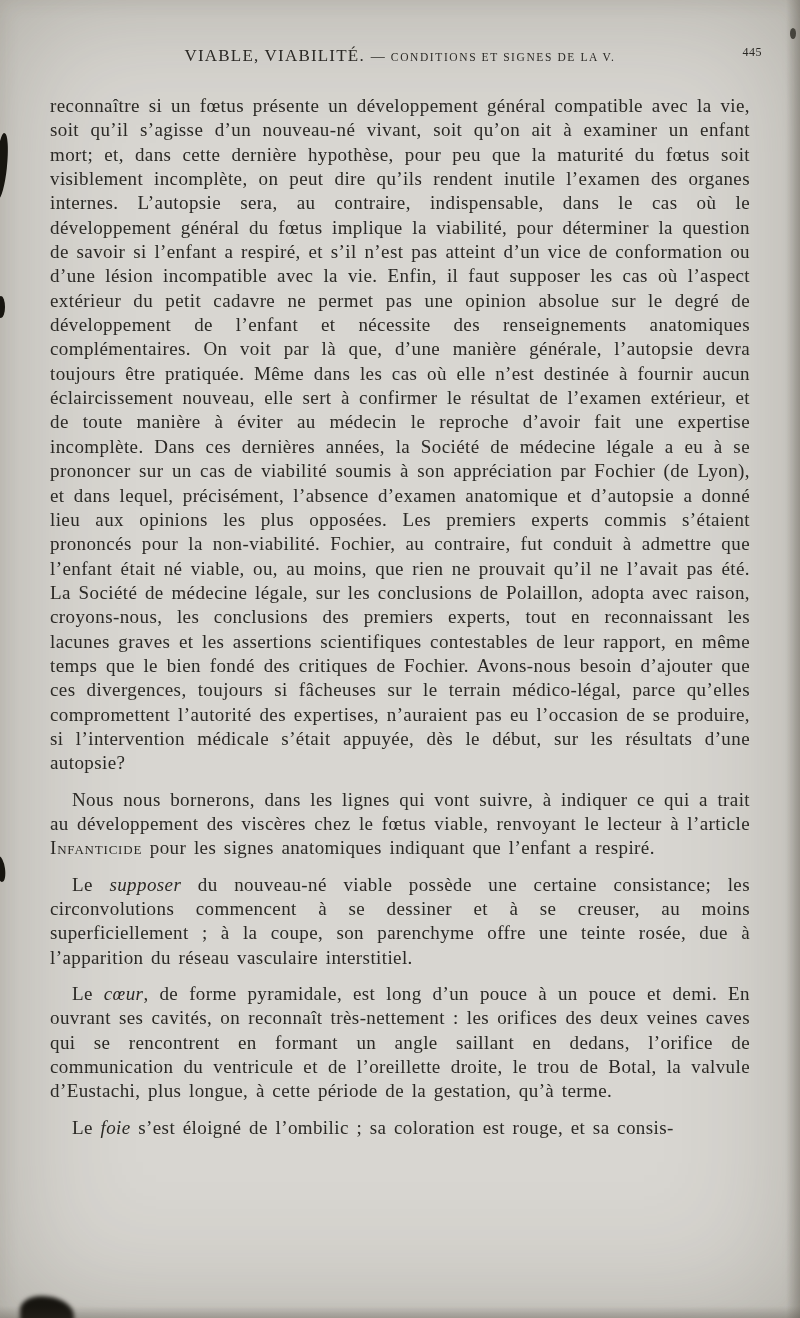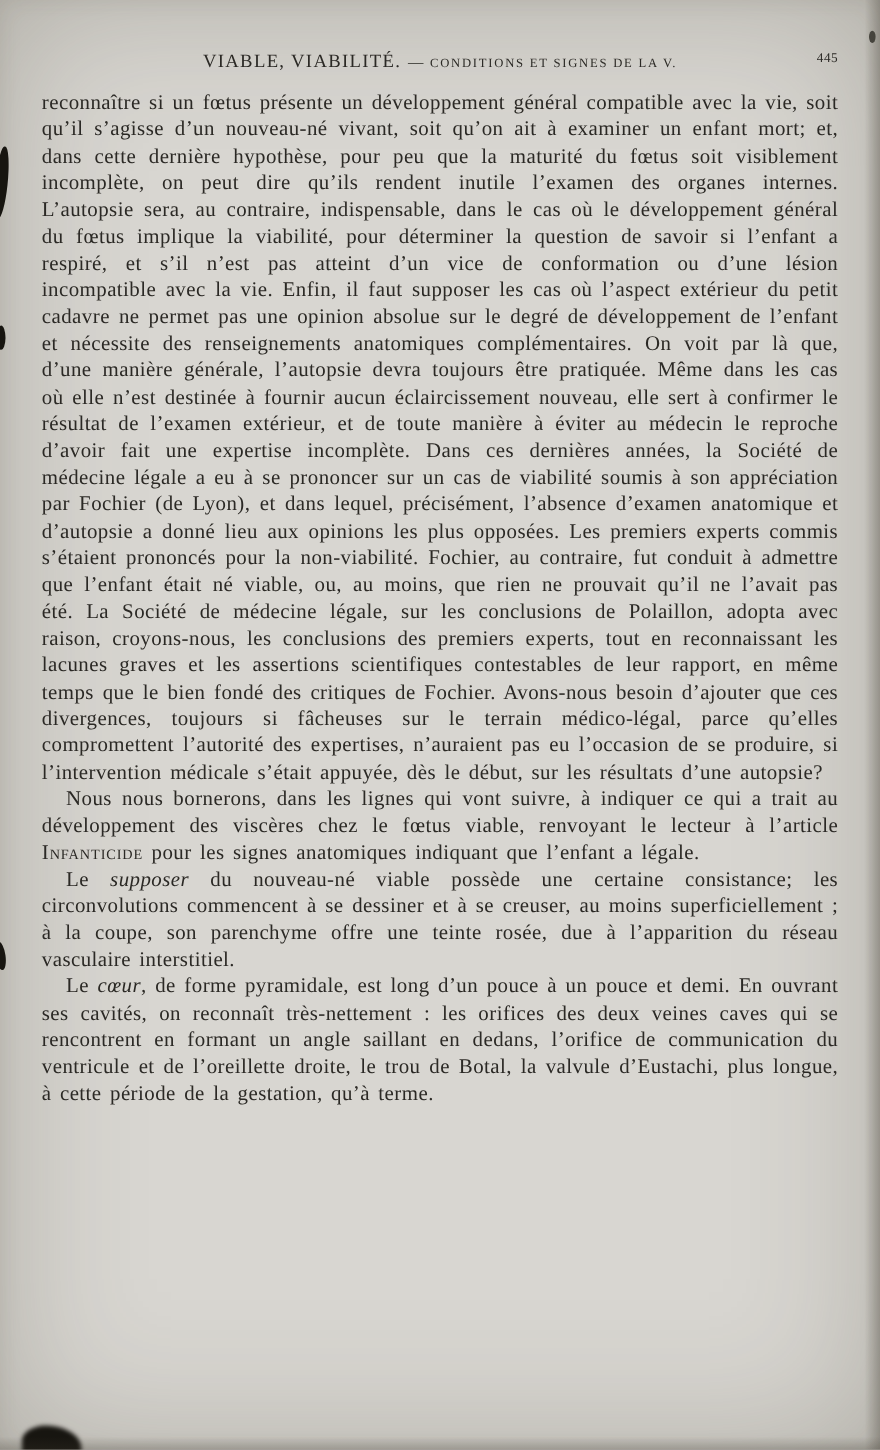--- a/index.html
+++ b/index.html
@@ -36,21 +36,21 @@
     font-size:12px;letter-spacing:.5px;
   }
   
   .page-body{
     position:absolute;left:38px;top:82px;width:724px;
     font-size:19px;line-height:24.35px;
     letter-spacing:.4px;word-spacing:2.5px;
     text-align:justify;
     text-rendering:optimizeLegibility;
   }
-  .page-body p{margin:0;}
+  .page-body p{margin:12px;}
   .page-body p.indent{text-indent:22px;}
   .it{font-style:italic;}
   .sc{font-variant:small-caps;letter-spacing:.8px;}
   
   .artifact{position:absolute;background:#171510;pointer-events:none;}
   .a1{left:-4px;top:133px;width:11px;height:66px;border-radius:45% 55% 50% 50%;transform:rotate(6deg);}
   .a2{left:-3px;top:296px;width:8px;height:22px;border-radius:50%;}
   .a3{left:-4px;top:856px;width:9px;height:26px;border-radius:50%;transform:rotate(-8deg);}
   .a4{left:20px;top:1296px;width:54px;height:34px;border-radius:40% 60% 30% 30%;filter:blur(2px);}
   .a5{left:790px;top:28px;width:6px;height:11px;border-radius:50%;opacity:.7;}
@@ -70,23 +70,24 @@
 
 <div class="page">
 
   <div class="page-header">
     <span class="running-title">VIABLE, VIABILITÉ.</span><span class="header-dash">—</span><span class="section-title">CONDITIONS ET SIGNES DE LA V.</span>
     <span class="page-number">445</span>
   </div>
 
   <div class="page-body">
       <p><span>reconnaître si un fœtus présente un développement général compatible avec la vie, soit qu’il s’agisse d’un nouveau-né vivant, soit qu’on ait à examiner un enfant mort; et, dans cette dernière hypothèse, pour peu que la maturité du fœtus soit visiblement incomplète, on peut dire qu’ils rendent inutile l’examen des organes internes. L’autopsie sera, au contraire, indispensable, dans le cas où le développement général du fœtus implique la viabilité, pour déterminer la question de savoir si l’enfant a respiré, et s’il n’est pas atteint d’un vice de conformation ou d’une lésion incompatible avec la vie. Enfin, il faut supposer les cas où l’aspect extérieur du petit cadavre ne permet pas une opinion absolue sur le degré de développement de l’enfant et nécessite des renseignements anatomiques complémentaires. On voit par là que, d’une manière générale, l’autopsie devra toujours être pratiquée. Même dans les cas où elle n’est destinée à fournir aucun éclaircissement nouveau, elle sert à confirmer le résultat de l’examen extérieur, et de toute manière à éviter au médecin le reproche d’avoir fait une expertise incomplète. Dans ces dernières années, la Société de médecine légale a eu à se prononcer sur un cas de viabilité soumis à son appréciation par Fochier (de Lyon), et dans lequel, précisément, l’absence d’examen anatomique et d’autopsie a donné lieu aux opinions les plus opposées. Les premiers experts commis s’étaient prononcés pour la non-viabilité. Fochier, au contraire, fut conduit à admettre que l’enfant était né viable, ou, au moins, que rien ne prouvait qu’il ne l’avait pas été. La Société de médecine légale, sur les conclusions de Polaillon, adopta avec raison, croyons-nous, les conclusions des premiers experts, tout en reconnaissant les lacunes graves et les assertions scientifiques contestables de leur rapport, en même temps que le bien fondé des critiques de Fochier. Avons-nous besoin d’ajouter que ces divergences, toujours si fâcheuses sur le terrain médico-légal, parce qu’elles compromettent l’autorité des expertises, n’auraient pas eu l’occasion de se produire, si l’intervention médicale s’était appuyée, dès le début, sur les résultats d’une autopsie?</span></p>
-      <p class="indent"><span>Nous nous bornerons, dans les lignes qui vont suivre, à indiquer ce qui a trait au développement des viscères chez le fœtus viable, renvoyant le lecteur à l’article </span><span class="sc">Infanticide</span><span> pour les signes anatomiques indiquant que l’enfant a légale.</span></p>
+      <p class="indent"><span>Nous nous bornerons, dans les lignes qui vont suivre, à indiquer ce qui a trait au développement des viscères chez le fœtus viable, renvoyant le lecteur à l’article </span><span class="sc">Infanticide</span><span> pour les signes anatomiques indiquant que l’enfant a respiré.</span></p>
       <p class="indent"><span>Le </span><span class="it">supposer</span><span> du nouveau-né viable possède une certaine consistance; les circonvolutions commencent à se dessiner et à se creuser, au moins superficiellement ; à la coupe, son parenchyme offre une teinte rosée, due à l’apparition du réseau vasculaire interstitiel.</span></p>
       <p class="indent"><span>Le </span><span class="it">cœur</span><span>, de forme pyramidale, est long d’un pouce à un pouce et demi. En ouvrant ses cavités, on reconnaît très-nettement : les orifices des deux veines caves qui se rencontrent en formant un angle saillant en dedans, l’orifice de communication du ventricule et de l’oreillette droite, le trou de Botal, la valvule d’Eustachi, plus longue, à cette période de la gestation, qu’à terme.</span></p>
+      <p class="indent"><span>Le </span><span class="it">foie</span><span> s’est éloigné de l’ombilic ; sa coloration est rouge, et sa consis-</span></p>
     </div>
 
   <div class="artifact a1"></div>
   <div class="artifact a2"></div>
   <div class="artifact a3"></div>
   <div class="artifact a4"></div>
   <div class="artifact a5"></div>
   <div class="edge-shade"></div>
   <div class="bottom-shade"></div>
 

